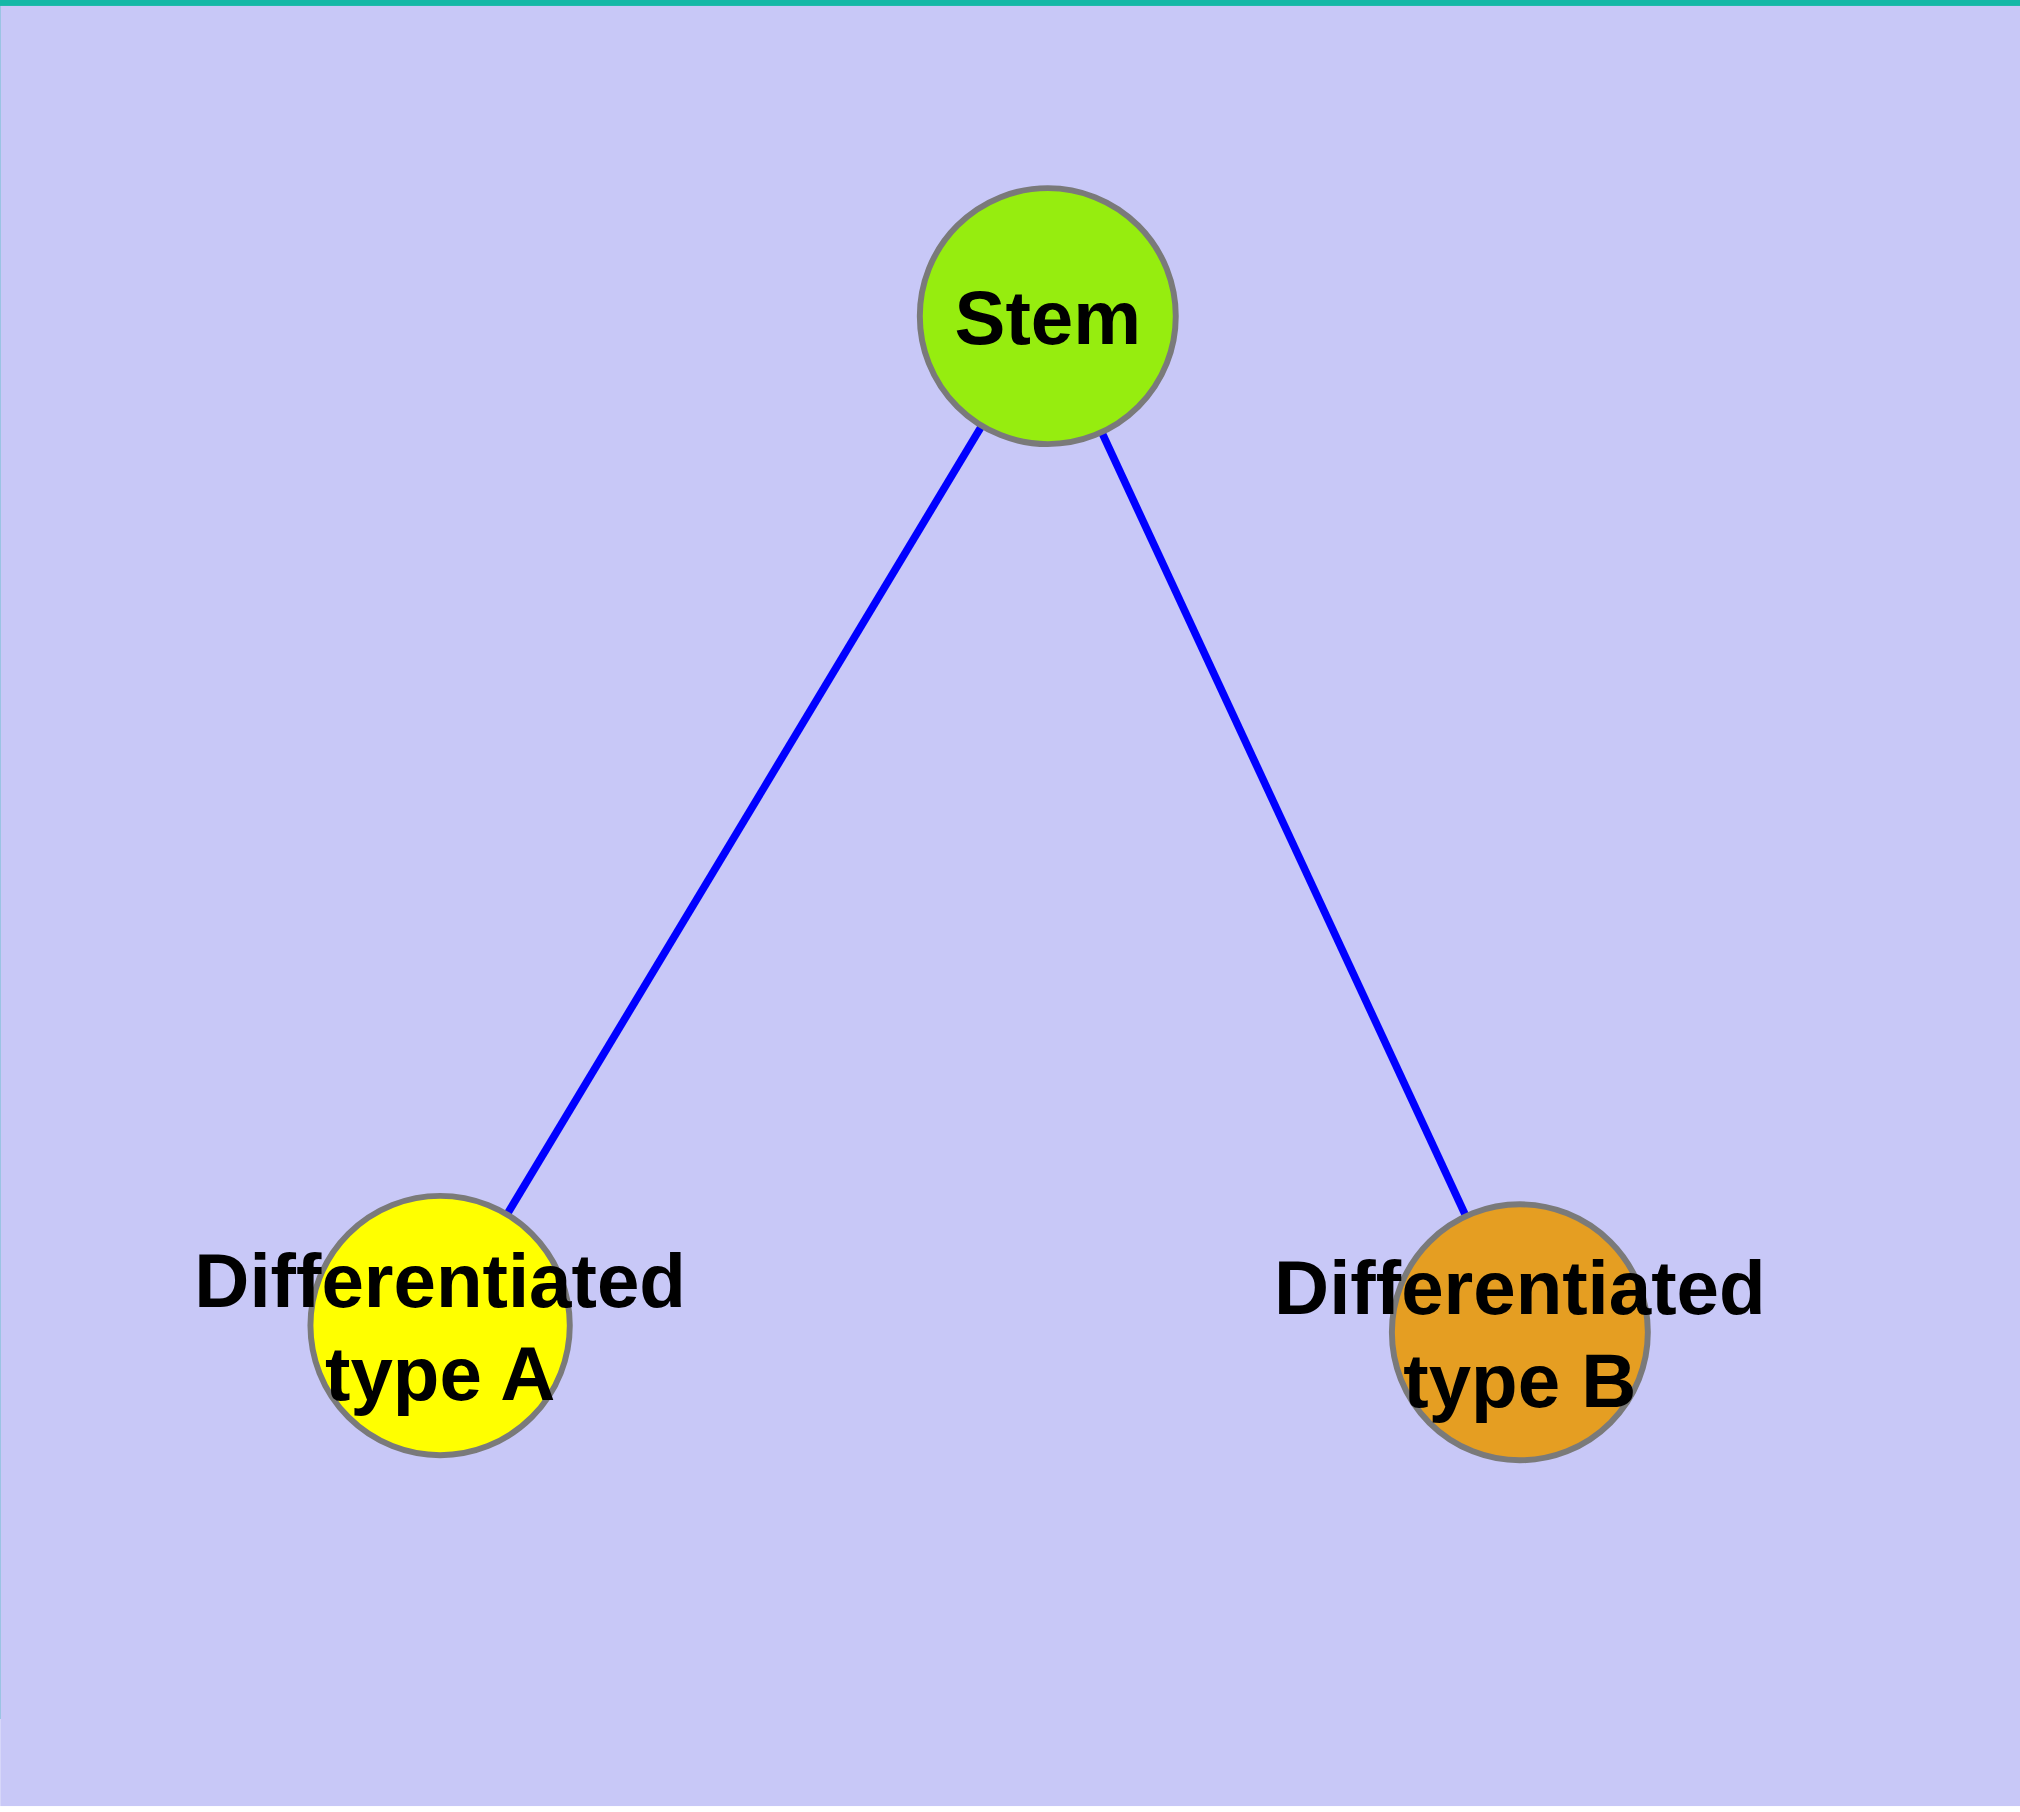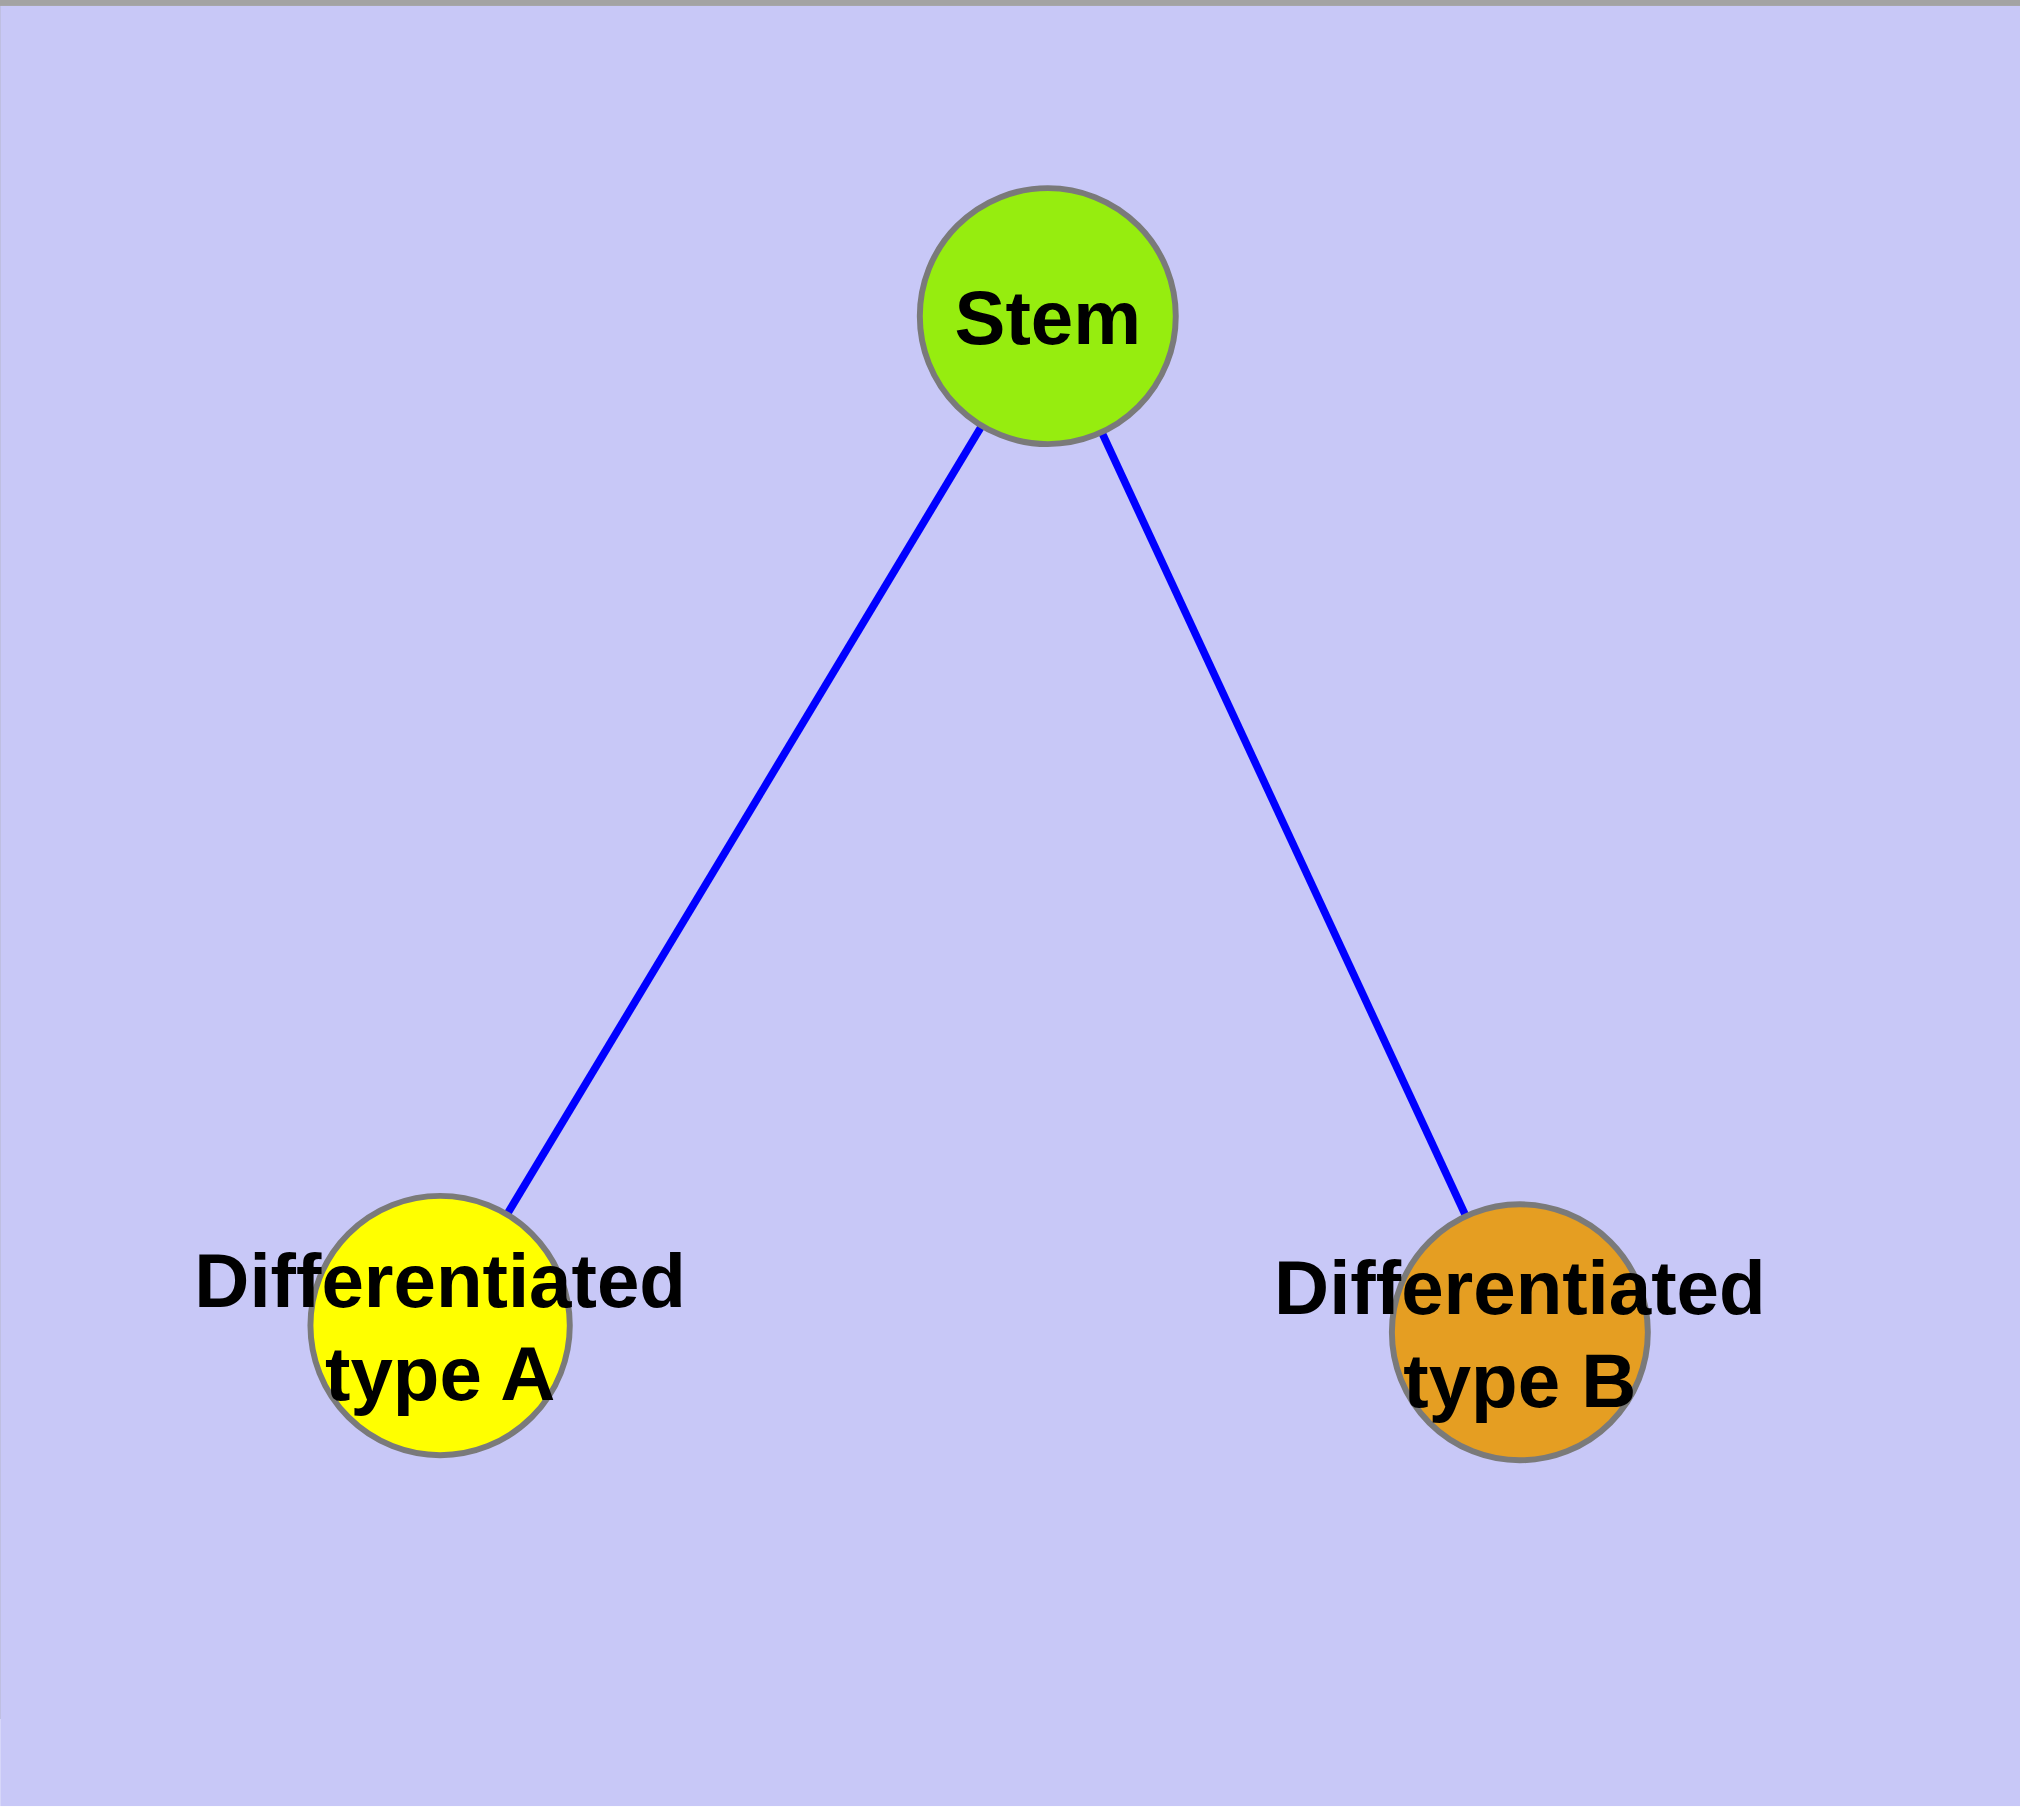--- a/index.html
+++ b/index.html
@@ -8,21 +8,21 @@
     background: #ffffff;
     width: 2021px;
     height: 1812px;
     overflow: hidden;
     font-family: "Liberation Sans", sans-serif;
   }
   .figure-wrap {
     position: relative;
     width: 2021px;
     height: 1719px;
-    background: #a3a3a3;
+    background: #14b8a6;
   }
   svg {
     display: block;
     width: 2021px;
     height: 1812px;
   }
   .node-label {
     font-family: "Liberation Sans", "DejaVu Sans", sans-serif;
     font-weight: bold;
     fill: #000000;

